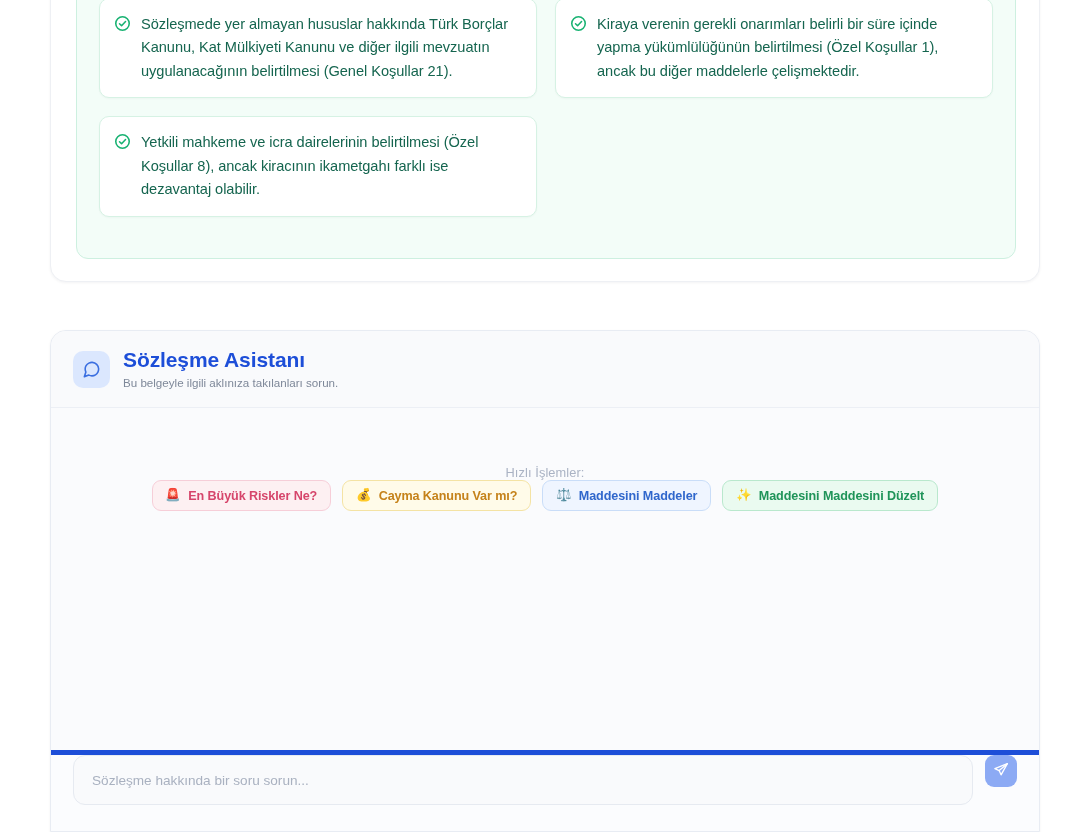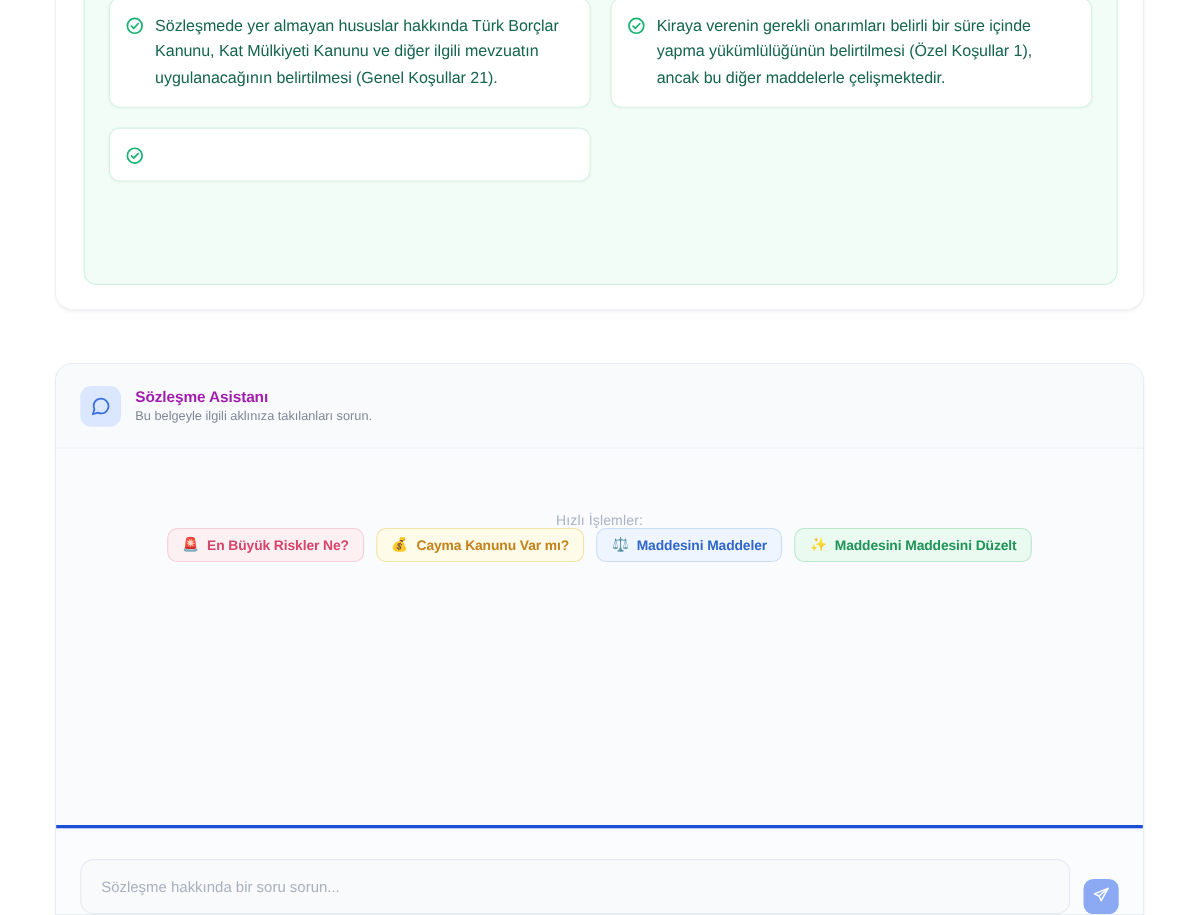--- a/index.html
+++ b/index.html
@@ -113,23 +113,23 @@
     height: 37px;
     border-radius: 10px;
     background: #dbe7fe;
     display: flex;
     align-items: center;
     justify-content: center;
     flex: 0 0 auto;
   }
 
   .chat-title {
-    font-size: 14px;
+    font-size: 21px;
     font-weight: bold;
-    color: #a21caf;
+    color: #1d4ed8;
     line-height: 1.3;
     letter-spacing: -0.1px;
   }
 
   .chat-sub {
     font-size: 11.6px;
     color: #7e8899;
     line-height: 1.45;
     margin-top: 2px;
   }
@@ -178,24 +178,24 @@
 
   .chip-risk   { background: #fdf0f2; border: 1px solid #f6ced8; color: #d6456b; }
   .chip-fee    { background: #fffbe9; border: 1px solid #f4e3a4; color: #c5821a; }
   .chip-unfair { background: #eff5ff; border: 1px solid #c9ddf8; color: #3067cc; }
   .chip-fix    { background: #eafaf0; border: 1px solid #b9e8cd; color: #1f9459; }
 
   
   .composer {
     flex: 0 0 auto;
     height: 81px;
-    border-top: 3px solid #1d4ed8;
+    border-top: 5px solid #1d4ed8;
     background: #fbfcfe;
     display: flex;
-    align-items: flex-end;
+    align-items: flex-start;
     gap: 12px;
     padding: 0 22px;
   }
 
   .composer-input {
     flex: 1 1 auto;
     height: 50px;
     background: #f9fafc;
     border: 1px solid #e6eaf1;
     border-radius: 12px;
@@ -249,20 +249,21 @@
           <span class="txt">Kiraya verenin gerekli onarımları belirli bir süre içinde yapma yükümlülüğünün belirtilmesi (Özel Koşullar 1), ancak bu diğer maddelerle çelişmektedir.</span>
         </div>
 
         <div class="pos-item">
           <span class="check">
             <svg width="17" height="17" viewBox="0 0 24 24" fill="none" stroke="#18b272" stroke-width="2.2" stroke-linecap="round" stroke-linejoin="round">
               <circle cx="12" cy="12" r="9.5"></circle>
               <path d="M7.8 12.3l2.9 2.9 5.6-5.9"></path>
             </svg>
           </span>
+          <span class="txt">Yetkili mahkeme ve icra dairelerinin belirtilmesi (Özel Koşullar 8), ancak kiracının ikametgahı farklı ise dezavantaj olabilir.</span>
         </div>
 
       </div>
     </div>
   </section>
 
   <section class="chat-card">
 
     <header class="chat-header">
       <div class="chat-avatar">

